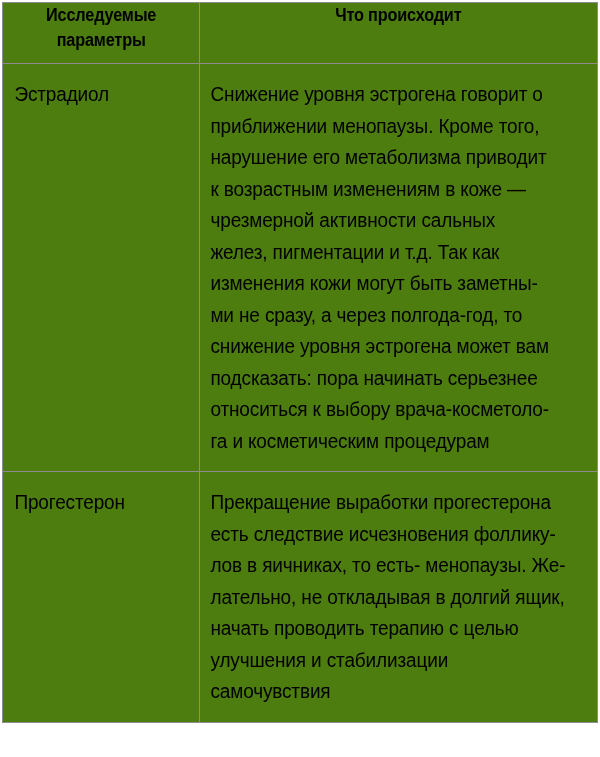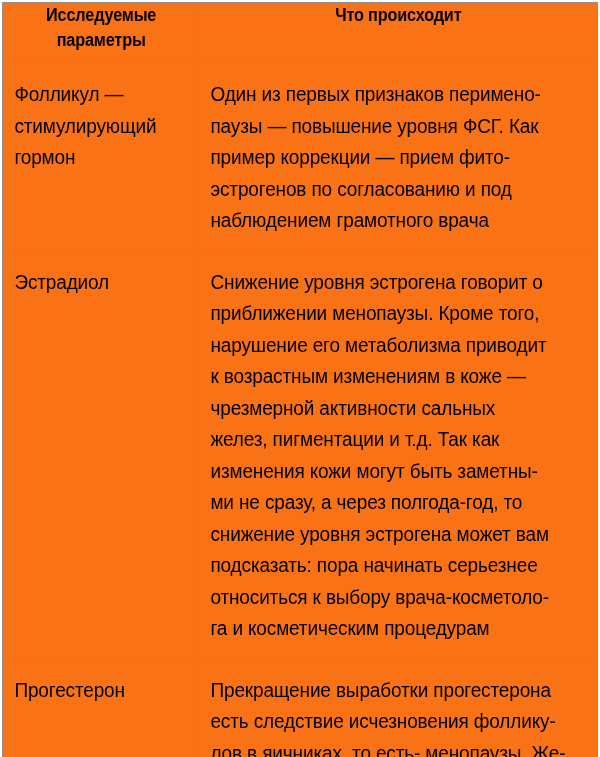--- a/index.html
+++ b/index.html
@@ -32,21 +32,21 @@
   }
 
   table.param-table col.col-param { width: 197px; }
   table.param-table col.col-desc  { width: 397px; }
 
   table.param-table th,
   table.param-table td {
     border: 1px solid #8d8d8d;
     vertical-align: top;
     padding: 0;
-    background: #f97316;
+    background: #4d7c0f;
   }
 
   
   thead th {
     height: 60px;
     vertical-align: middle;
   }
   .hdr-text {
     font-weight: bold;
     font-size: 17.5px;
@@ -93,34 +93,20 @@
         <th>
           <div class="hdr-text">Исследуемые
 параметры</div>
         </th>
         <th>
           <div class="hdr-text">Что происходит</div>
         </th>
       </tr>
     </thead>
     <tbody>
-      <tr class="row-1">
-        <td class="param-cell">
-          <div class="cell-inner">Фолликул —
-стимулирующий
-гормон</div>
-        </td>
-        <td class="desc-cell">
-          <div class="cell-inner">Один из первых признаков перимено-
-паузы — повышение уровня ФСГ. Как
-пример коррекции — прием фито-
-эстрогенов по согласованию и под
-наблюдением грамотного врача</div>
-        </td>
-      </tr>
       <tr class="row-2">
         <td class="param-cell">
           <div class="cell-inner">Эстрадиол</div>
         </td>
         <td class="desc-cell">
           <div class="cell-inner">Снижение уровня эстрогена говорит о
 приближении менопаузы. Кроме того,
 нарушение его метаболизма приводит
 к возрастным изменениям в коже —
 чрезмерной активности сальных

